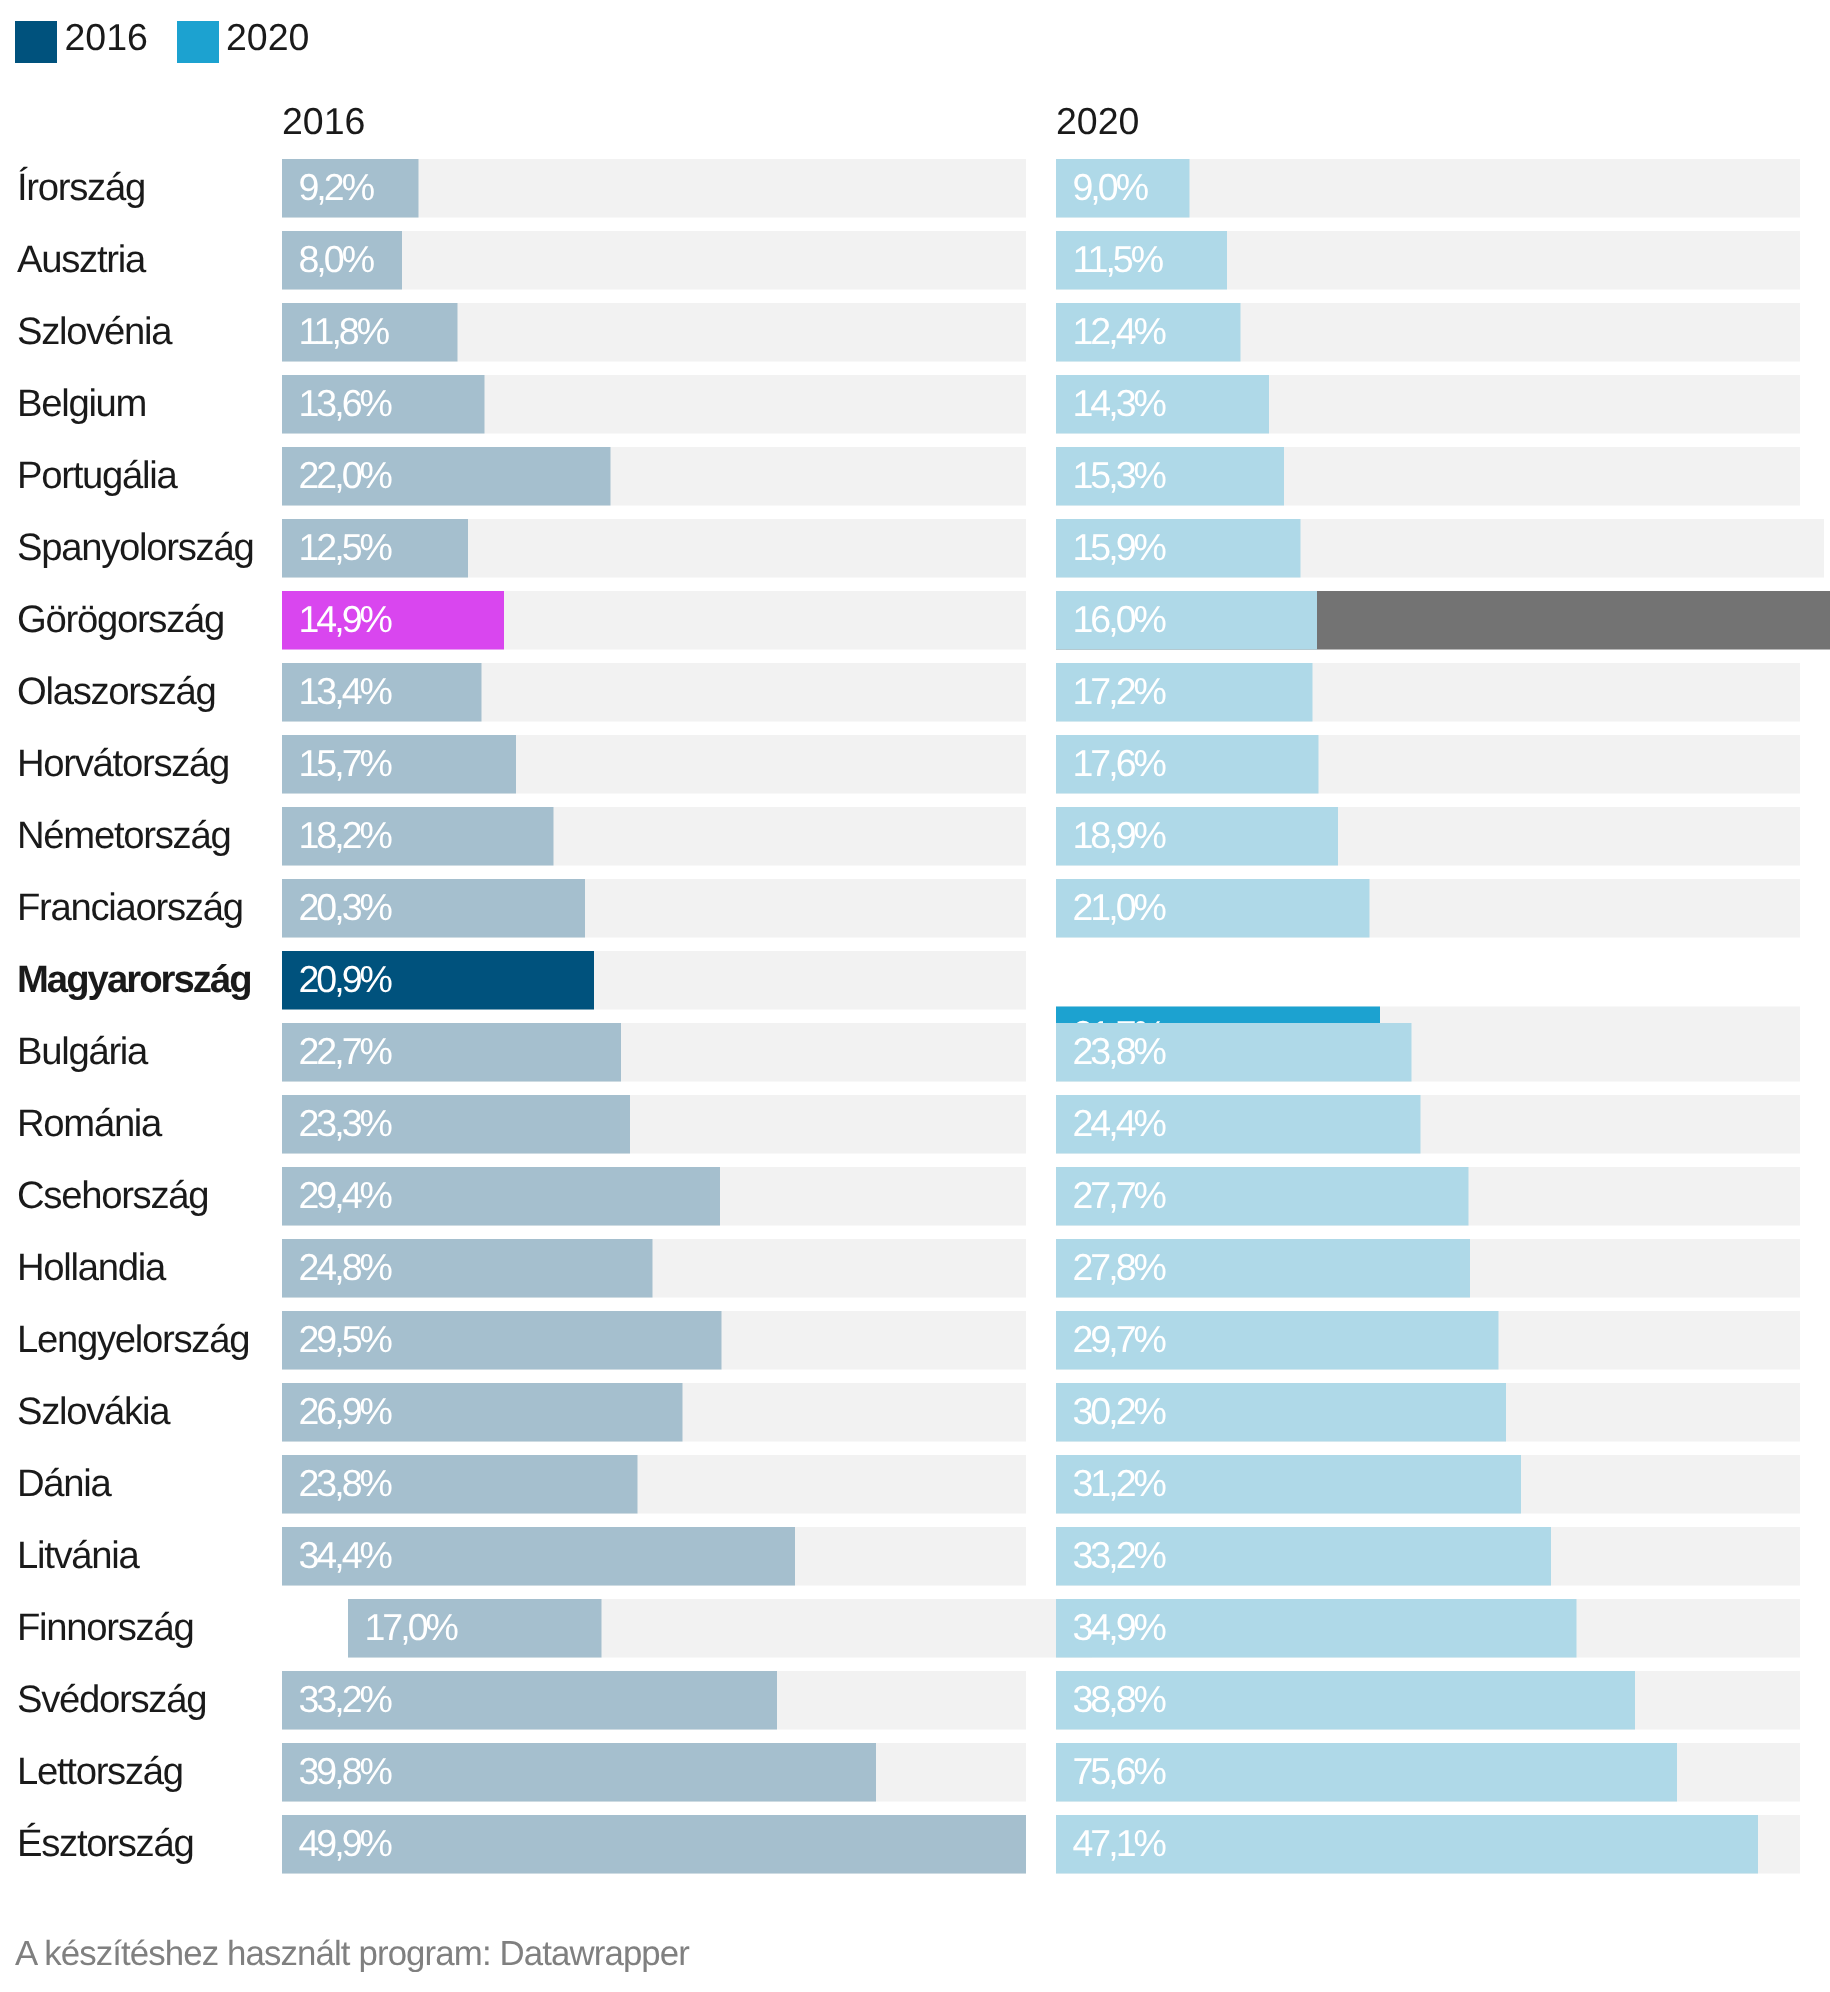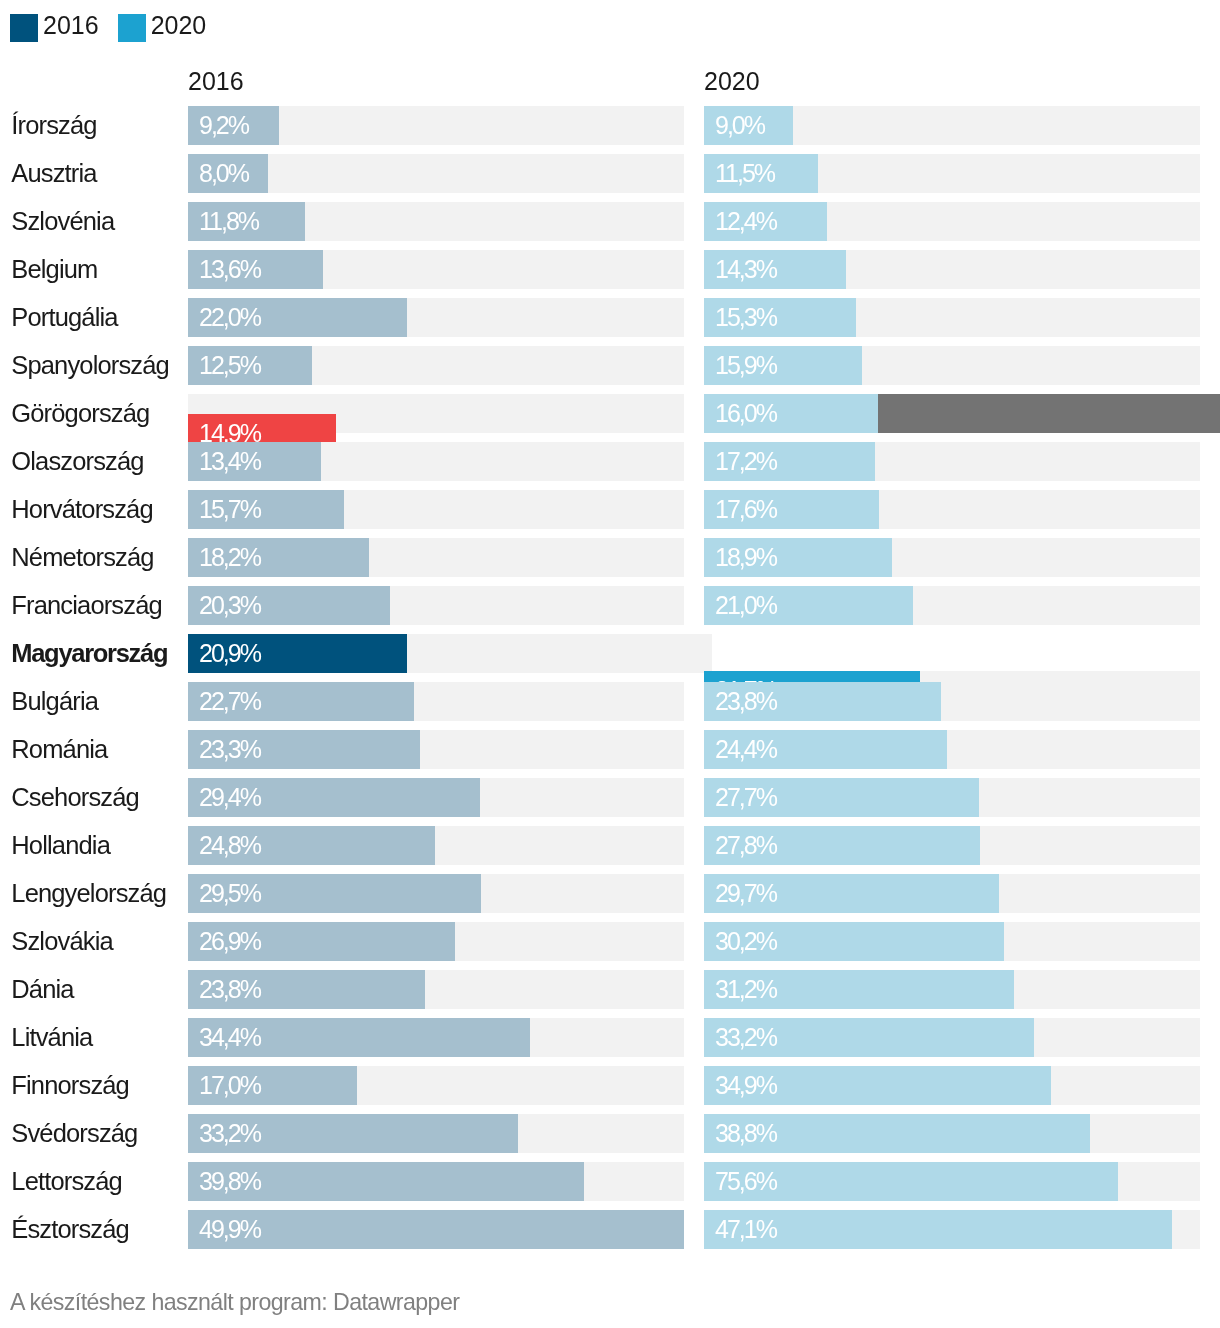--- a/index.html
+++ b/index.html
@@ -134,30 +134,30 @@
           </div>
         </div>
       </div>
       <div class="row">
         <div class="row-label">Spanyolország</div>
         <div class="track c1" style="background: rgb(242, 242, 242);">
           <div class="bar" style="width: 25.0501%; background: rgb(165, 191, 206);">
             <span class="bar-value">12,5%</span>
           </div>
         </div>
-        <div class="track c2" style="background: rgb(242, 242, 242);">
+        <div class="track c2" style="background: rgb(242, 242, 242); padding-left: 16px;">
           <div class="bar" style="width: 31.8637%; background: rgb(175, 217, 232);">
             <span class="bar-value">15,9%</span>
           </div>
         </div>
       </div>
       <div class="row">
         <div class="row-label">Görögország</div>
         <div class="track c1" style="background: rgb(242, 242, 242);">
-          <div class="bar" style="width: 29.8597%; background: #ef4444; margin-top: 20px;">
+          <div class="bar" style="width: 29.8597%; background: #d946ef;">
             <span class="bar-value">14,9%</span>
           </div>
         </div>
         <div class="track c2" style="background: #737373; padding-left: 48px;">
           <div class="bar" style="width: 32.0641%; background: rgb(175, 217, 232);">
             <span class="bar-value">16,0%</span>
           </div>
         </div>
       </div>
       <div class="row">
@@ -207,21 +207,21 @@
           </div>
         </div>
         <div class="track c2" style="background: rgb(242, 242, 242);">
           <div class="bar" style="width: 42.0842%; background: rgb(175, 217, 232);">
             <span class="bar-value">21,0%</span>
           </div>
         </div>
       </div>
       <div class="row is-highlight">
         <div class="row-label">Magyarország</div>
-        <div class="track c1" style="background: rgb(242, 242, 242); padding-left: 28px;">
+        <div class="track c1" style="background: rgb(242, 242, 242);">
           <div class="bar" style="width: 41.8838%; background: rgb(0, 82, 125);">
             <span class="bar-value">20,9%</span>
           </div>
         </div>
         <div class="track c2" style="background: rgb(242, 242, 242); margin-top: 37px;">
           <div class="bar" style="width: 43.487%; background: rgb(28, 162, 208);">
             <span class="bar-value">21,7%</span>
           </div>
         </div>
       </div>
@@ -324,21 +324,21 @@
           </div>
         </div>
         <div class="track c2" style="background: rgb(242, 242, 242);">
           <div class="bar" style="width: 66.5331%; background: rgb(175, 217, 232);">
             <span class="bar-value">33,2%</span>
           </div>
         </div>
       </div>
       <div class="row">
         <div class="row-label">Finnország</div>
-        <div class="track c1" style="background: rgb(242, 242, 242);">
+        <div class="track c1" style="background: rgb(242, 242, 242); margin-left: 44px;">
           <div class="bar" style="width: 34.0681%; background: rgb(165, 191, 206);">
             <span class="bar-value">17,0%</span>
           </div>
         </div>
         <div class="track c2" style="background: rgb(242, 242, 242);">
           <div class="bar" style="width: 69.9399%; background: rgb(175, 217, 232);">
             <span class="bar-value">34,9%</span>
           </div>
         </div>
       </div>

